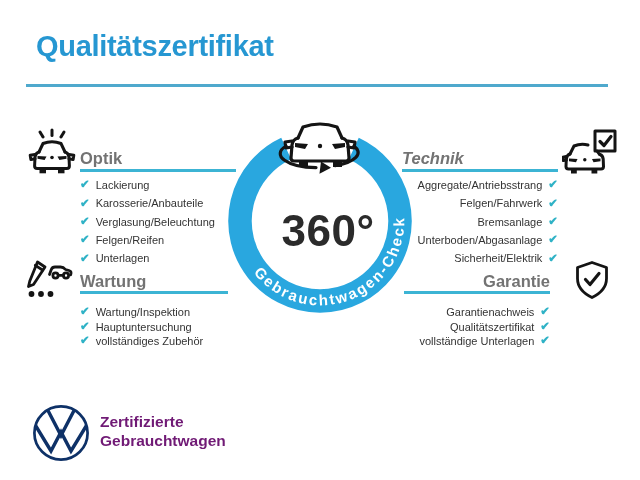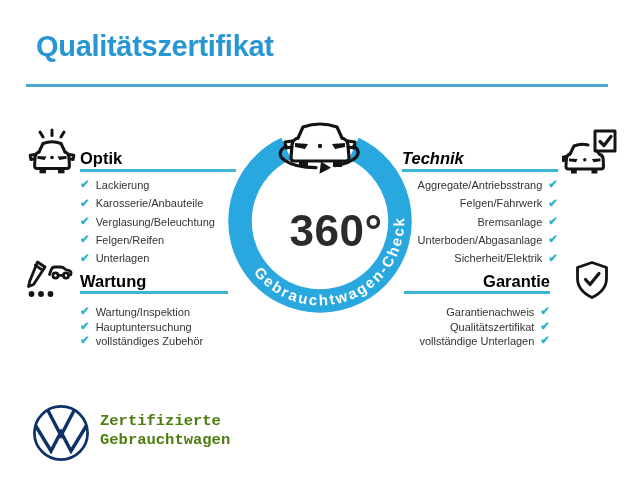--- a/index.html
+++ b/index.html
@@ -4,21 +4,21 @@
 <style>
   html,body{margin:0;padding:0;background:#ffffff;}
   body{width:640px;height:480px;overflow:hidden;font-family:"Liberation Sans",sans-serif;}
   .stage{position:relative;width:640px;height:464px;background:#fff;}
 
   
   .title{position:absolute;left:36px;top:30px;font-size:29px;font-weight:700;letter-spacing:-0.3px;color:#2697d2;}
   .top-divider{position:absolute;left:26px;top:84px;width:582px;height:3px;background:#4fa9cd;}
 
   
-  .sec-heading{position:absolute;font-size:16.5px;font-weight:700;color:#000000;}
+  .sec-heading{position:absolute;font-size:16.5px;font-weight:700;color:#737373;}
   .sec-underline{position:absolute;height:3px;background:#3cb4d4;}
   .h-optik{left:80px;top:149px;}
   .h-wartung{left:80px;top:272px;}
   .h-technik{left:402px;top:149px;width:156px;text-align:left;font-style:italic;}
   .h-garantie{left:404px;top:272px;width:146px;text-align:right;}
   .u-optik{left:80px;top:169px;width:156px;}
   .u-technik{left:402px;top:169px;width:156px;}
   .u-wartung{left:80px;top:291px;width:148px;}
   .u-garantie{left:404px;top:291px;width:146px;}
 
@@ -40,26 +40,26 @@
   .i-optik{left:26px;top:128px;}
   .i-wartung{left:23px;top:259px;}
   .i-technik{left:562px;top:129px;}
   .i-garantie{left:572px;top:260px;}
   .i-center{left:272px;top:118px;z-index:3;}
 
   
   .center-badge{position:absolute;left:225px;top:126px;width:190px;height:190px;}
   .ring-svg{position:absolute;left:0;top:0;}
   .ring-text{font-family:"Liberation Sans",sans-serif;font-size:15px;font-weight:700;letter-spacing:2.1px;fill:#ffffff;}
-  .degree-label{position:absolute;left:16px;top:80px;width:100%;text-align:center;
+  .degree-label{position:absolute;left:8px;top:80px;width:100%;text-align:center;
                 font-size:44px;font-weight:700;color:#2b2b2b;letter-spacing:0.5px;}
 
   
   .vw-logo{position:absolute;left:32px;top:404px;}
-  .footer-text{position:absolute;left:100px;top:412px;font-size:15.5px;font-weight:700;color:#4d7c0f;line-height:19px;font-family:Liberation Mono, monospace;}
+  .footer-text{position:absolute;left:100px;top:412px;font-size:15.5px;font-weight:700;color:#701a75;line-height:19px;}
 </style>
 </head>
 <body>
 
 <div class="stage">
 
   <div class="title">Qualitätszertifikat</div>
   <div class="top-divider"></div>
 
   <svg class="icon i-optik" width="52" height="54" viewBox="0 0 52 54">

